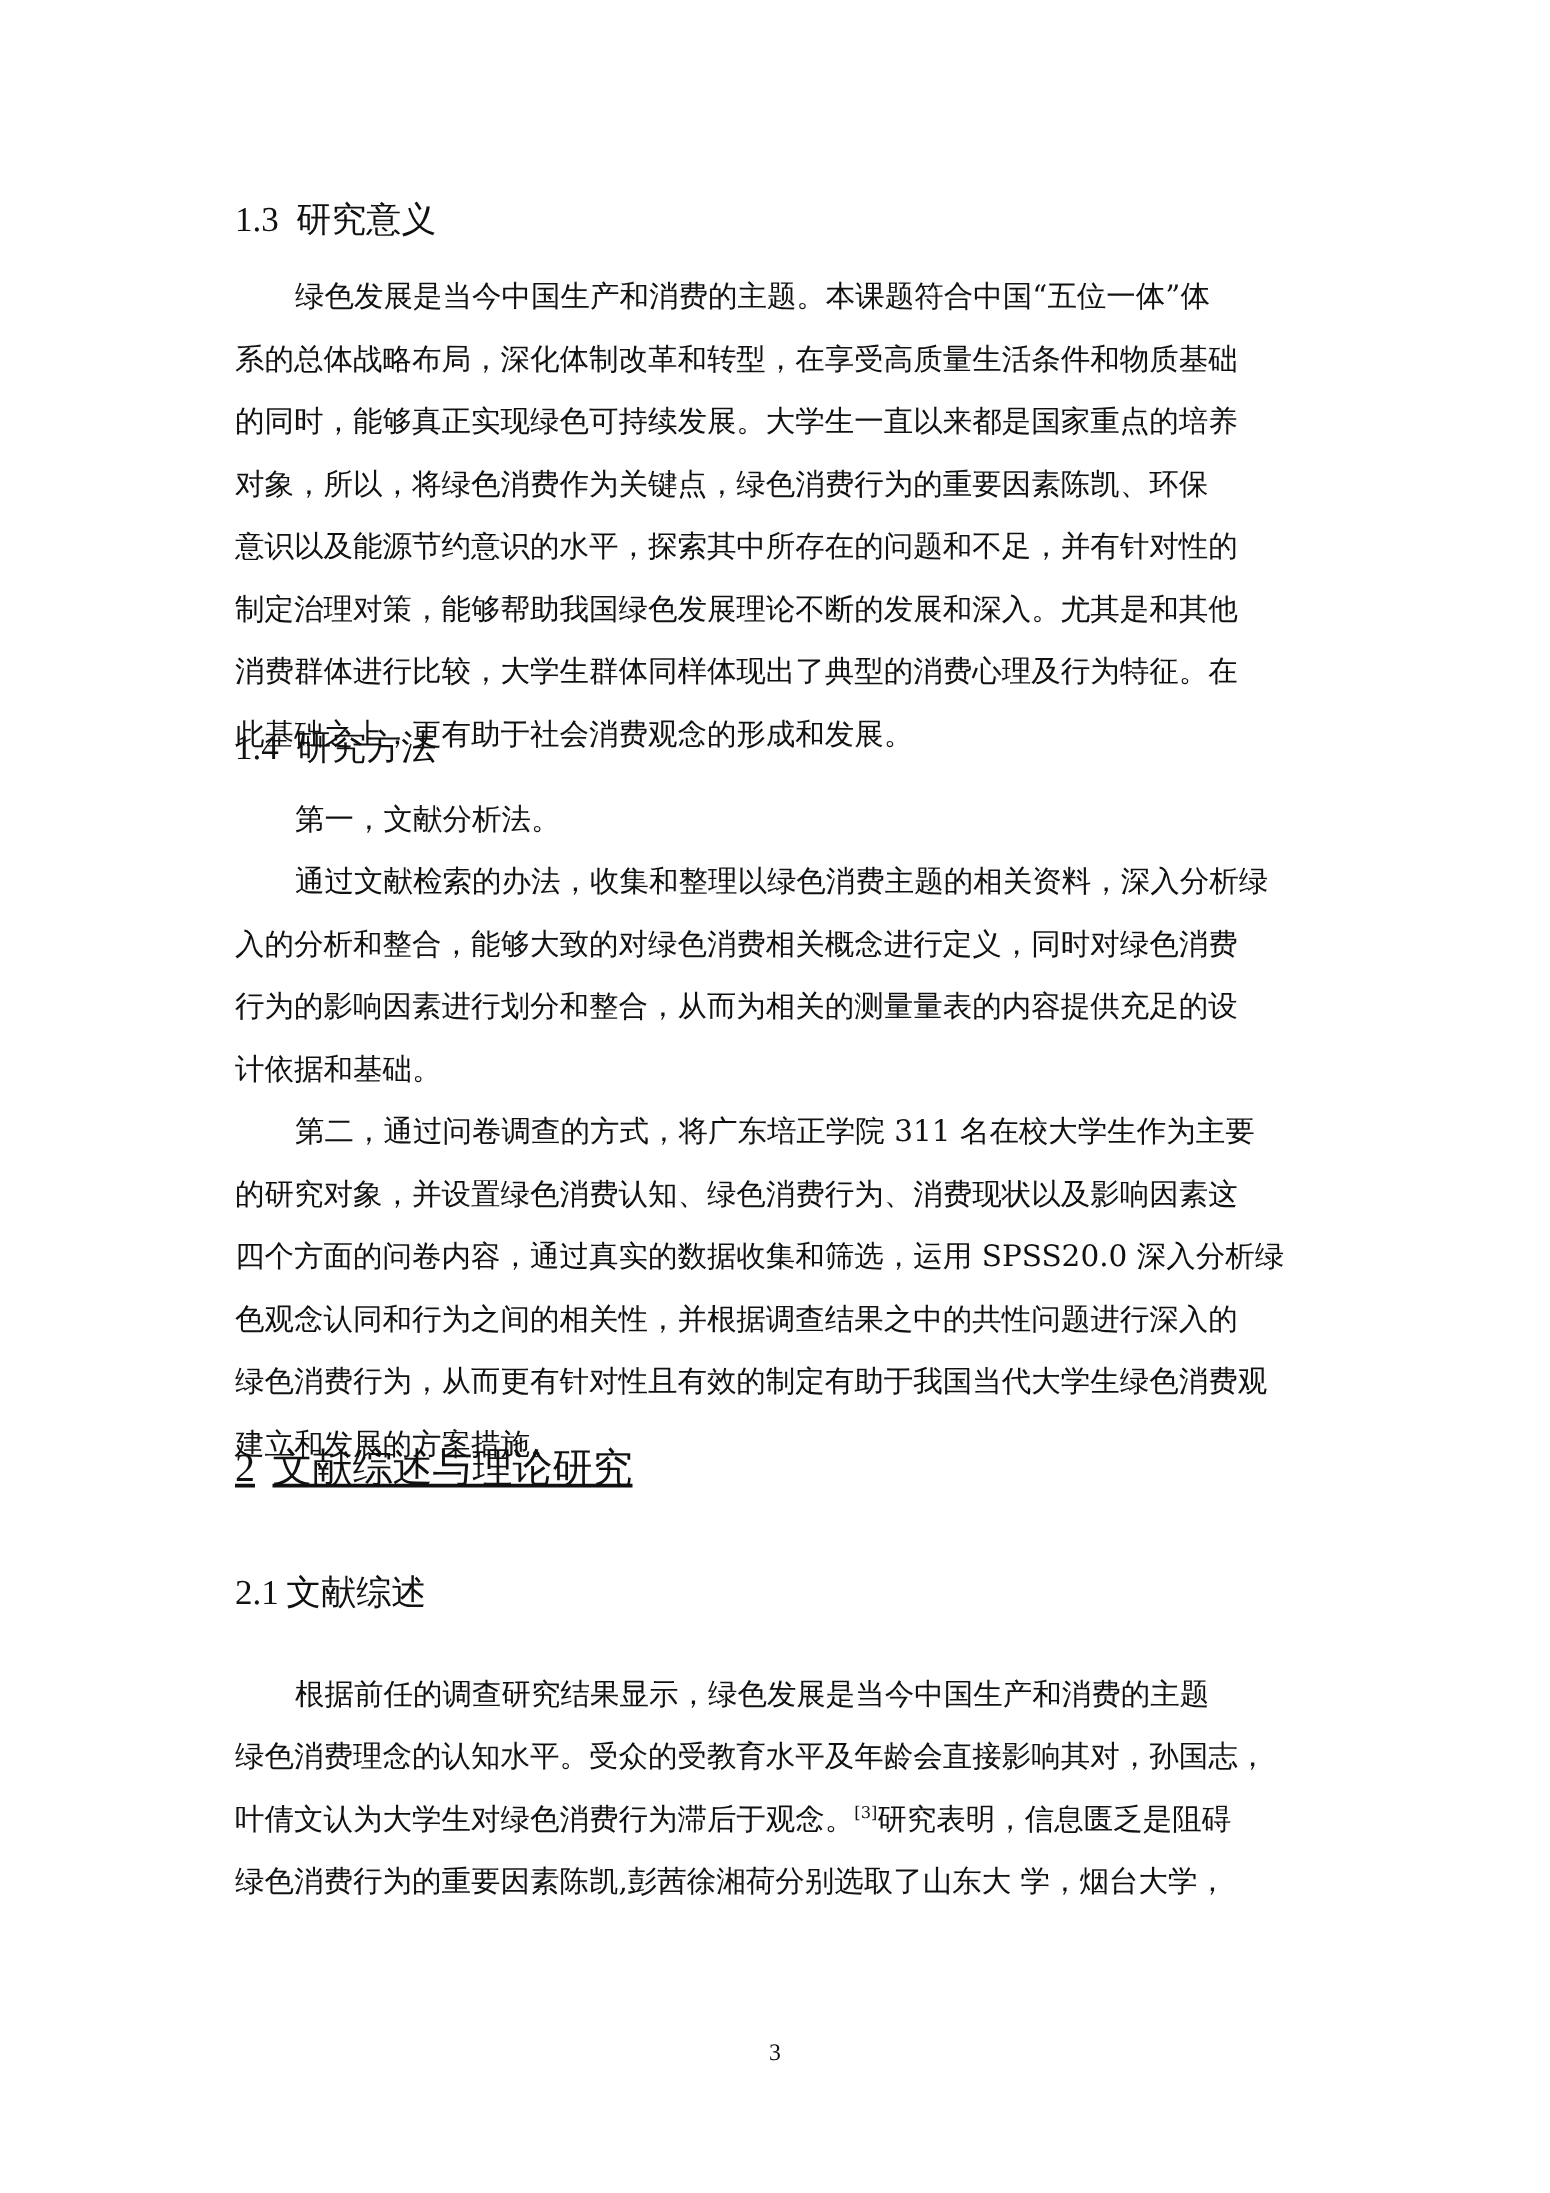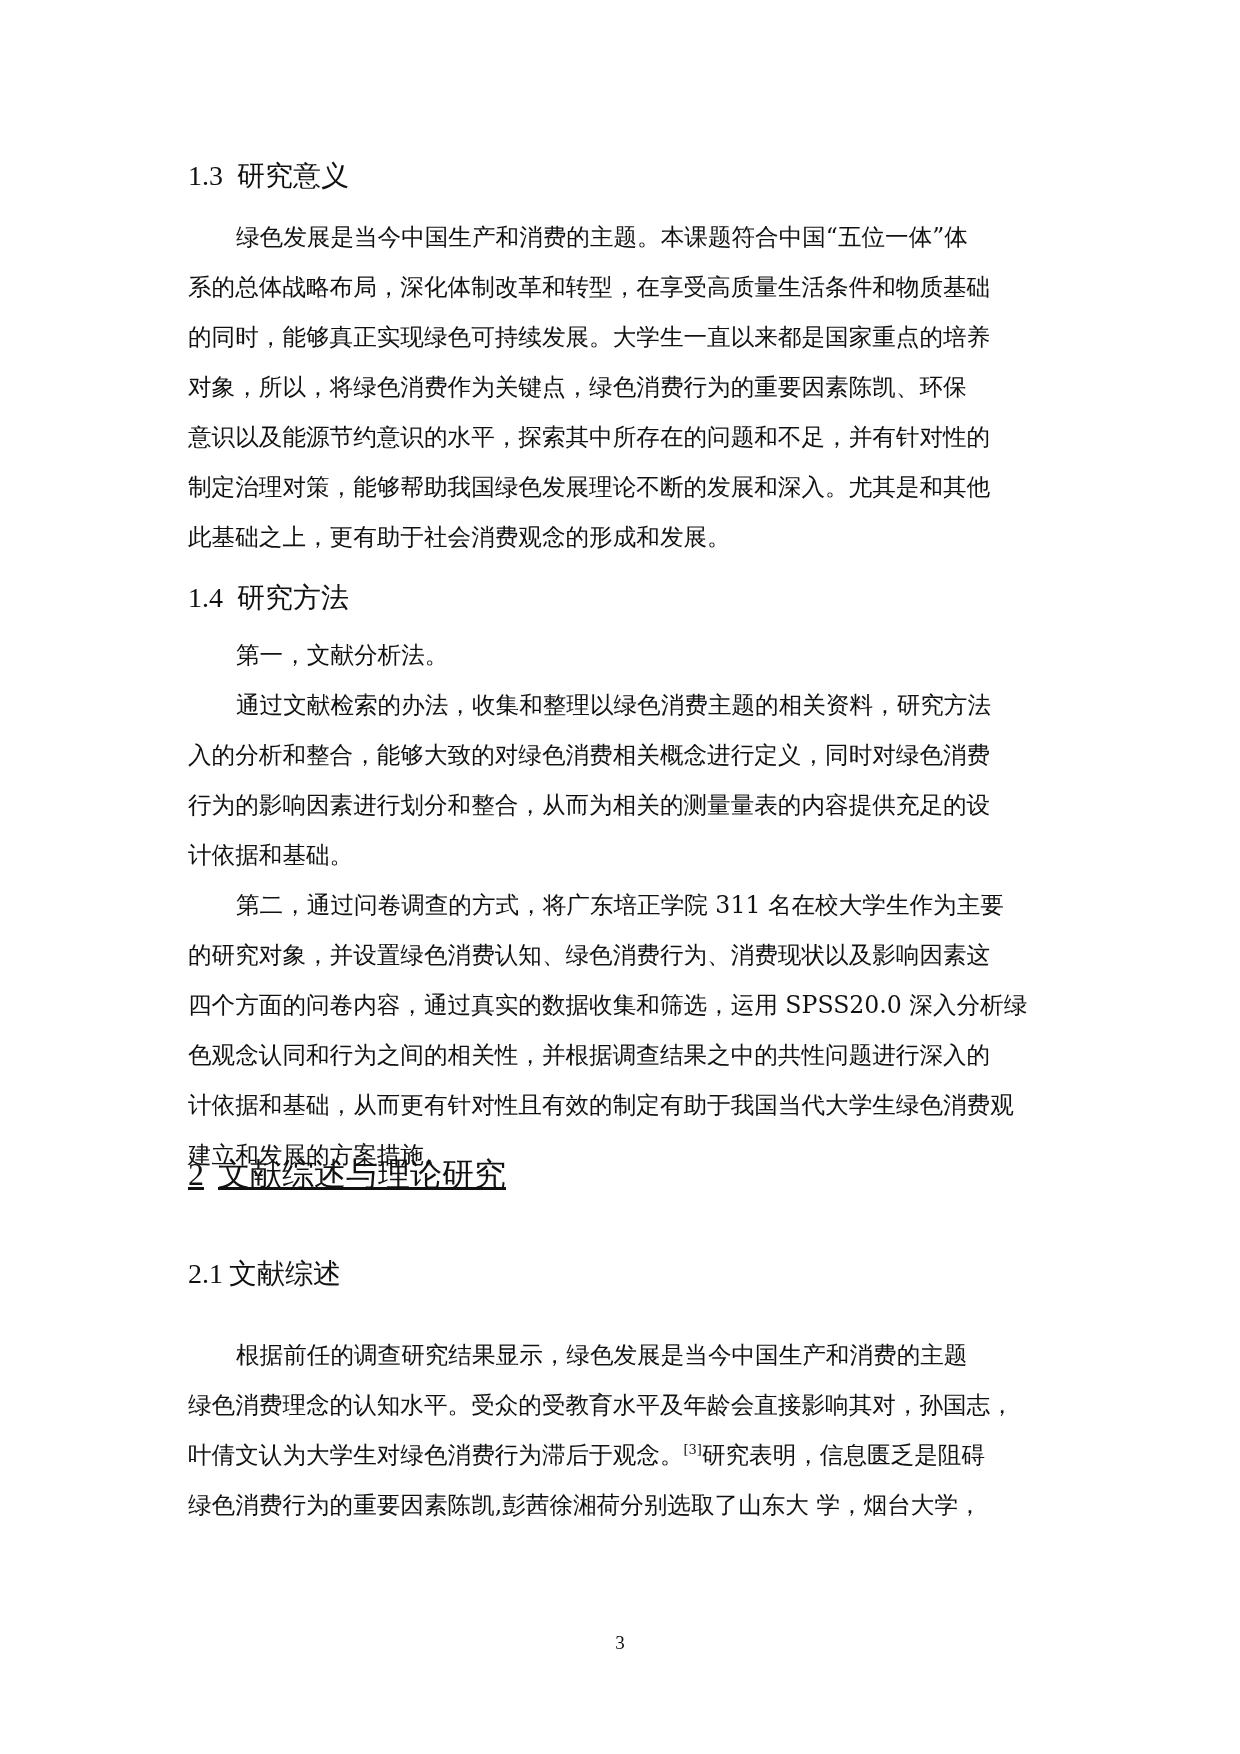--- a/index.html
+++ b/index.html
@@ -25,39 +25,40 @@
   <div class="h2" style="top:158px;">
     <span class="num">1.3</span><span>研究意义</span>
   </div>
   <div class="para" style="top:212px;">
     <span class="line indent">绿色发展是当今中国生产和消费的主题。本课题符合中国“五位一体”体</span>
     <span class="line">系的总体战略布局，深化体制改革和转型，在享受高质量生活条件和物质基础</span>
     <span class="line">的同时，能够真正实现绿色可持续发展。大学生一直以来都是国家重点的培养</span>
     <span class="line">对象，所以，将绿色消费作为关键点，绿色消费行为的重要因素陈凯、环保</span>
     <span class="line">意识以及能源节约意识的水平，探索其中所存在的问题和不足，并有针对性的</span>
     <span class="line">制定治理对策，能够帮助我国绿色发展理论不断的发展和深入。尤其是和其他</span>
+    <span class="line">消费群体进行比较，大学生群体同样体现出了典型的消费心理及行为特征。在</span>
     <span class="line">此基础之上，更有助于社会消费观念的形成和发展。</span>
   </div>
 
   <div class="h2" style="top:580px;">
     <span class="num">1.4</span><span>研究方法</span>
   </div>
   <div class="para" style="top:630px;">
     <span class="line indent">第一，文献分析法。</span>
-    <span class="line indent">通过文献检索的办法，收集和整理以绿色消费主题的相关资料，研究方法</span>
+    <span class="line indent">通过文献检索的办法，收集和整理以绿色消费主题的相关资料，深入分析绿</span>
     <span class="line">入的分析和整合，能够大致的对绿色消费相关概念进行定义，同时对绿色消费</span>
     <span class="line">行为的影响因素进行划分和整合，从而为相关的测量量表的内容提供充足的设</span>
     <span class="line">计依据和基础。</span>
   </div>
   <div class="para" style="top:880px;">
     <span class="line indent">第二，通过问卷调查的方式，将广东培正学院 311 名在校大学生作为主要</span>
     <span class="line">的研究对象，并设置绿色消费认知、绿色消费行为、消费现状以及影响因素这</span>
     <span class="line">四个方面的问卷内容，通过真实的数据收集和筛选，运用 SPSS20.0 深入分析绿</span>
     <span class="line">色观念认同和行为之间的相关性，并根据调查结果之中的共性问题进行深入的</span>
-    <span class="line">计依据和基础，从而更有针对性且有效的制定有助于我国当代大学生绿色消费观</span>
+    <span class="line">绿色消费行为，从而更有针对性且有效的制定有助于我国当代大学生绿色消费观</span>
     <span class="line">建立和发展的方案措施。</span>
   </div>
 
   <div class="h1" style="top:1154px;">
     <span class="num">2</span><span>文献综述与理论研究</span>
   </div>
 
   <div class="h2" style="top:1256px;">
     <span class="num" style="margin-right:6px;">2.1</span><span>文献综述</span>
   </div>

